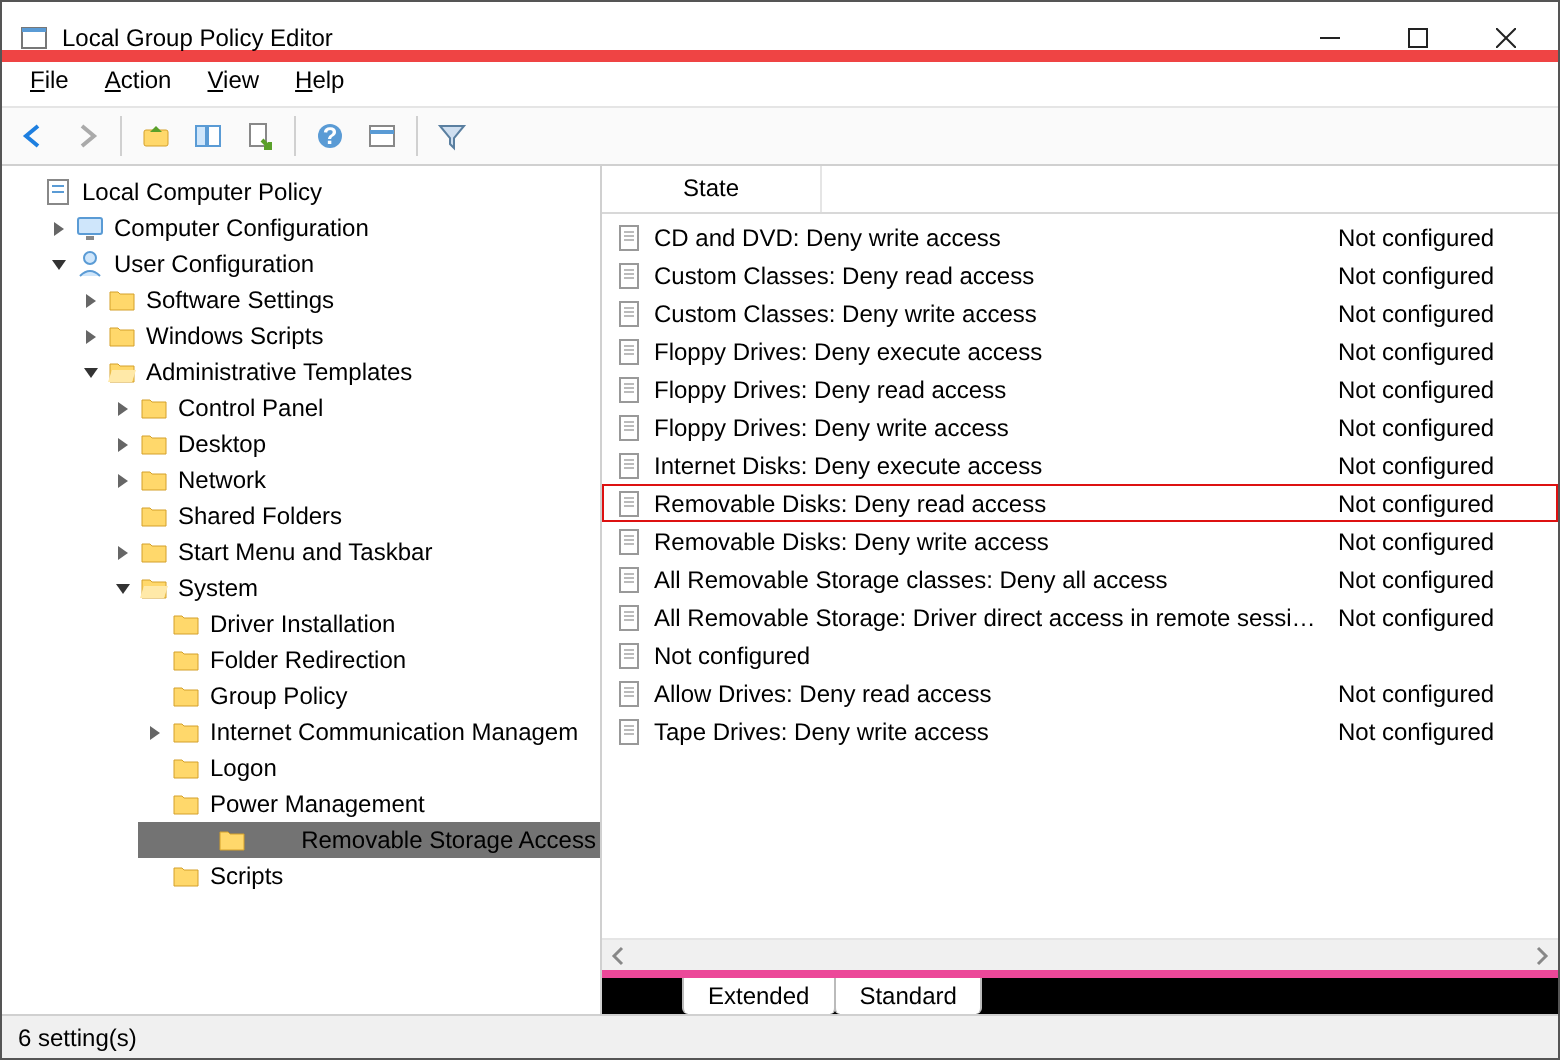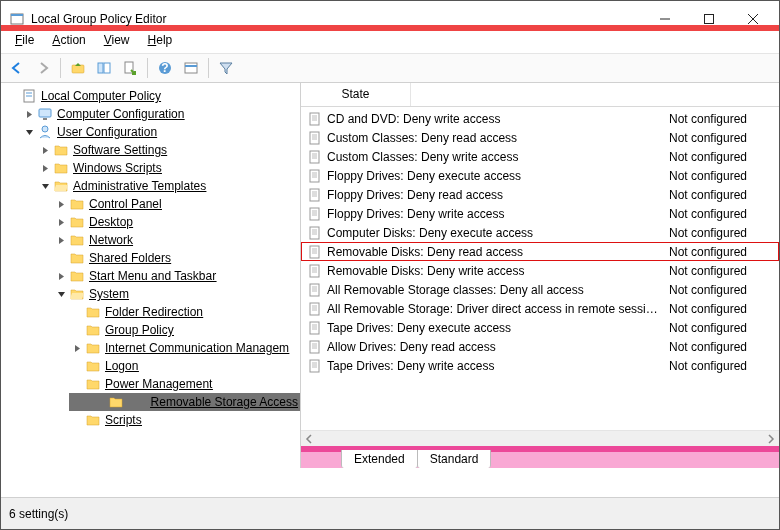--- a/index.html
+++ b/index.html
@@ -10,44 +10,44 @@
 .winbtn { width: 44px; height: 28px; display: inline-flex; align-items: center; justify-content: center; }
 .winbtn svg { width: 10px; height: 10px; }
 .menubar { height: 22px; display: flex; align-items: flex-start; padding: 0 6px; gap: 2px;}
 .menuitem { padding: 2px 8px; }
 .menuitem u { text-decoration: underline; }
 .toolbar { height: 30px; border-top: 1px solid #e5e5e5; border-bottom: 1px solid #d0d0d0; display: flex; align-items: center; padding: 0 4px; gap: 2px; background:#fafafa;}
 .tbtn { width: 24px; height: 24px; display: inline-flex; align-items: center; justify-content: center; border: 1px solid transparent; border-radius:2px;}
 .sep { width: 1px; height: 20px; background: #d0d0d0; margin: 0 3px; }
 .content { flex: 1; display: flex; min-height: 0; }
 .treepane { width: 300px; border-right: 1px solid #d0d0d0; overflow: auto; padding: 4px 0; position: relative; }
-.tree ul { list-style: none; padding-left: 16px; text-decoration: underline; }
+.tree ul { list-style: none; padding-left: 16px; }
 .tree > ul { padding-left: 4px; }
 .node { display: flex; align-items: center; height: 18px; padding: 0 2px; white-space: nowrap; }
 .node.selected { background: #737373; justify-content: space-between; }
 .exp { width: 12px; height: 12px; display: inline-flex; align-items: center; justify-content: center; margin-right: 2px; color:#666;}
 .exp.none { visibility: hidden; }
 .ficon { width: 16px; height: 16px; margin-right: 4px; display:inline-flex; align-items:center; justify-content:center;}
 .listpane { flex: 1; display: flex; flex-direction: column; min-width: 0; }
 .listheader { height: 24px; display: flex; border-bottom: 1px solid #d8d8d8; background:#fff; }
 .listheader .col { border-right: 1px solid #e5e5e5; padding: 4px 8px; }
 .listheader .col.setting { flex: 1; }
 .listheader .col.state { width: 110px; text-align:center;}
 .listbody { flex: 1; overflow: auto; padding-top:2px;}
 .row { display: flex; height: 19px; align-items: center; padding-left:6px;}
 .row.highlighted { outline: 1px solid #d11; outline-offset: -1px; }
 .row .ricon { width: 16px; height: 16px; margin-right: 4px; display:inline-flex; align-items:center; justify-content:center;}
 .row .rsetting { flex: 1; white-space: nowrap; overflow: hidden; text-overflow: ellipsis; padding-right:6px;}
 .row .rstate { width: 110px; padding-right:6px; }
 .listscroll { height: 16px; border-top: 1px solid #e5e5e5; background:#f0f0f0; display:flex; align-items:center;}
-.tabbar { height: 22px; display: flex; align-items: flex-end; padding-left: 40px; border-top:6px solid #ec4899; background:#f9a8d4;}
+.tabbar { height: 22px; display: flex; align-items: flex-end; padding-left: 40px; border-top:4px solid #ec4899; background:#000000;}
 .tab { padding: 2px 12px; border: 1px solid #bbb; border-top:none; border-bottom:none; border-radius:0 0 3px 3px; margin-right:-1px; position:relative; background:#fff;}
 .tab:first-child { border-top-left-radius:0;}
 .tab::before, .tab::after { content:''; position:absolute; bottom:0; width:8px; height:100%; }
-.statusbar { height: 32px; border-top: 1px solid #d0d0d0; padding: 2px 8px; display:flex; align-items:center; background:#f0f0f0;margin-top:29px;}
+.statusbar { height: 22px; border-top: 1px solid #d0d0d0; padding: 2px 8px; display:flex; align-items:center; background:#f0f0f0;}
 .folder-svg { fill:#ffd86b; stroke:#d4a02a; stroke-width:0.5;}
 </style>
 </head>
 <body>
 
 <div class="titlebar">
   <span class="icon">
     <svg width="16" height="16" viewBox="0 0 16 16">
         <rect x="2" y="3" width="12" height="10" fill="#fff" stroke="#777"></rect>
         <rect x="2" y="3" width="12" height="2" fill="#5a9bd5"></rect>
@@ -315,20 +315,31 @@
                         </div>
                       <ul id="system-children">
                           <li>
                             <div class="node">
     <span class="exp none"></span>
     <span class="ficon">
                                 <svg width="16" height="16">
                                   <path class="folder-svg" d="M2 4 h4 l1 1 h7 v8 h-12 z"></path>
                                 </svg>
                               </span>
+    <span>Driver Installation</span>
+                            </div>
+                          </li>
+                          <li>
+                            <div class="node">
+    <span class="exp none"></span>
+    <span class="ficon">
+                                <svg width="16" height="16">
+                                  <path class="folder-svg" d="M2 4 h4 l1 1 h7 v8 h-12 z"></path>
+                                </svg>
+                              </span>
     <span>Folder Redirection</span>
                             </div>
                           </li>
                           <li>
                             <div class="node">
     <span class="exp none"></span>
     <span class="ficon">
                                 <svg width="16" height="16">
                                   <path class="folder-svg" d="M2 4 h4 l1 1 h7 v8 h-12 z"></path>
                                 </svg>
@@ -486,21 +497,21 @@
         </div>
         <div class="row">
           <span class="ricon">
             <svg width="16" height="16" viewBox="0 0 16 16">
               <rect x="3" y="2" width="9" height="12" fill="#fff" stroke="#999"></rect>
               <line x1="5" y1="5" x2="10" y2="5" stroke="#bbb"></line>
               <line x1="5" y1="7" x2="10" y2="7" stroke="#bbb"></line>
               <line x1="5" y1="9" x2="10" y2="9" stroke="#bbb"></line>
             </svg>
           </span>
-    <span class="rsetting">Computer Disks: Deny execute access</span>
+    <span class="rsetting">Internet Disks: Deny execute access</span>
     <span class="rstate">Not configured</span>
         </div>
         <div class="row highlighted">
           <span class="ricon">
             <svg width="16" height="16" viewBox="0 0 16 16">
               <rect x="3" y="2" width="9" height="12" fill="#fff" stroke="#999"></rect>
               <line x1="5" y1="5" x2="10" y2="5" stroke="#bbb"></line>
               <line x1="5" y1="7" x2="10" y2="7" stroke="#bbb"></line>
               <line x1="5" y1="9" x2="10" y2="9" stroke="#bbb"></line>
             </svg>
@@ -546,21 +557,20 @@
         </div>
         <div class="row">
           <span class="ricon">
             <svg width="16" height="16" viewBox="0 0 16 16">
               <rect x="3" y="2" width="9" height="12" fill="#fff" stroke="#999"></rect>
               <line x1="5" y1="5" x2="10" y2="5" stroke="#bbb"></line>
               <line x1="5" y1="7" x2="10" y2="7" stroke="#bbb"></line>
               <line x1="5" y1="9" x2="10" y2="9" stroke="#bbb"></line>
             </svg>
           </span>
-    <span class="rsetting">Tape Drives: Deny execute access</span>
     <span class="rstate">Not configured</span>
         </div>
         <div class="row">
           <span class="ricon">
             <svg width="16" height="16" viewBox="0 0 16 16">
               <rect x="3" y="2" width="9" height="12" fill="#fff" stroke="#999"></rect>
               <line x1="5" y1="5" x2="10" y2="5" stroke="#bbb"></line>
               <line x1="5" y1="7" x2="10" y2="7" stroke="#bbb"></line>
               <line x1="5" y1="9" x2="10" y2="9" stroke="#bbb"></line>
             </svg>

